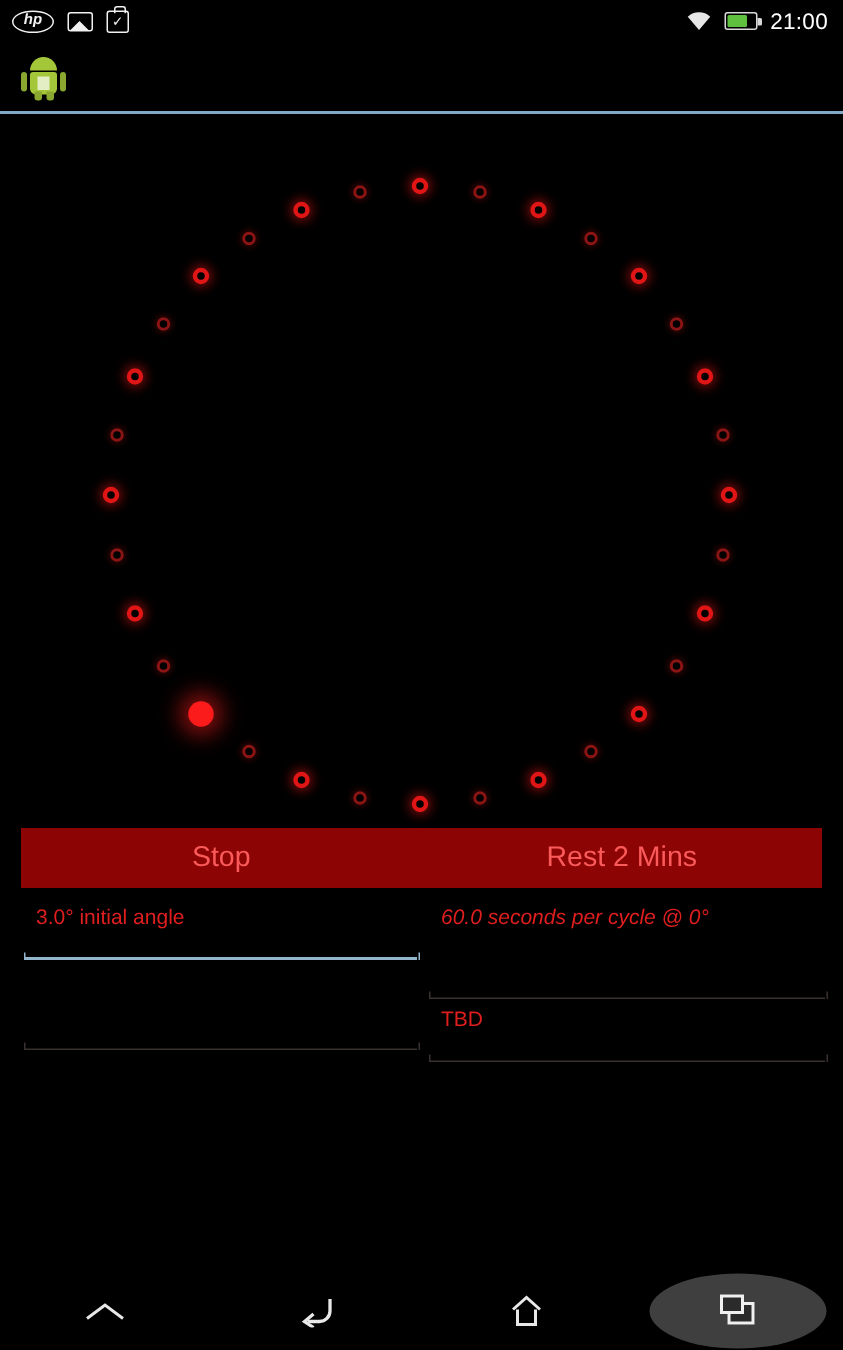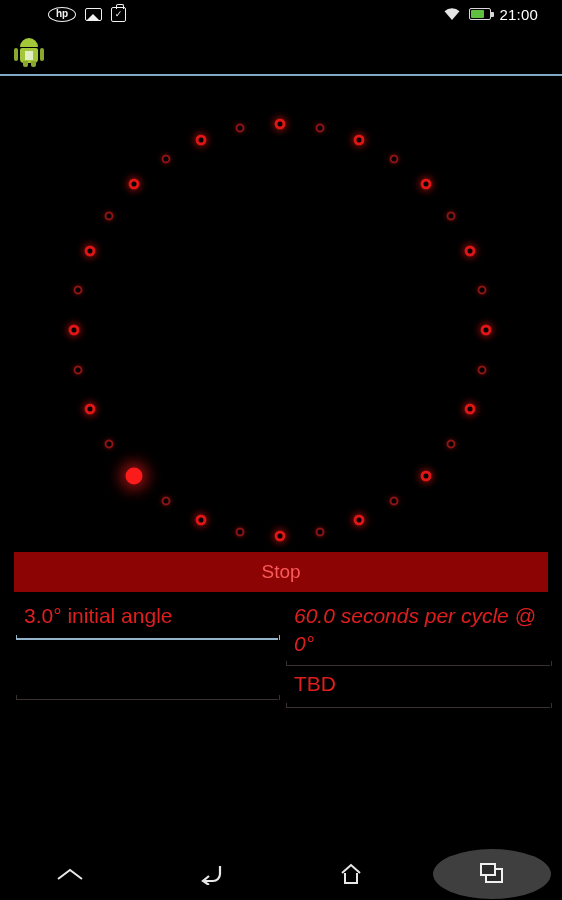--- a/index.html
+++ b/index.html
@@ -18,35 +18,34 @@
   }
 
   
   .statusbar {
     position:absolute; top:0; left:0;
     width:562px; height:28px;
     background:#000;
     display:flex; align-items:center;
   }
   .sb-left { display:flex; align-items:center; gap:9px; padding-left:8px; }
-  .sb-right { margin-left:auto; display:flex; align-items:center; gap:8px; padding-right:24px; }
+  .sb-right { margin-left:auto; display:flex; align-items:center; gap:8px; padding-right:10px; }
 
   .sb-time {
     color:#ffffff; font-size:15px; letter-spacing:0.2px;
     font-family:"Liberation Sans", sans-serif;
   }
 
   .hp-logo {
     width:28px; height:15px;
     border:1.6px solid #f2f2f2;
     border-radius:50%/50%;
     display:flex; align-items:center; justify-content:center;
-    color:#f2f2f2; font-size:10px; font-weight:bold;
+    color:#f2f2f2; font-size:10px; font-style:italic; font-weight:bold;
     line-height:1;
-    margin-left:40px;
   }
   .ic-photo {
     width:17px; height:13px;
     border:1.7px solid #f2f2f2; border-radius:2px;
     position:relative; overflow:hidden;
   }
   .ic-photo:after{
     content:""; position:absolute; left:1px; bottom:0;
     width:0;height:0;
     border-left:6px solid transparent; border-right:6px solid transparent;
@@ -178,21 +177,21 @@
   
   .fields { position:absolute; top:598px; left:0; width:562px; }
   .frow { display:flex; }
   .fcell { position:relative; }
   .fcell.left  { width:266px; margin-left:14px; }
   .fcell.right { width:268px; margin-left:4px; }
 
   .finput {
     display:block; width:100%;
     background:transparent; border:none;
-    color:#e01e1e; font-size:21px;
+    color:#e01e1e; font-size:14px;
     font-family:"Liberation Sans", sans-serif;
     padding:4px 10px 2px 10px;
     line-height:1.32;
     outline:none;
     word-wrap:break-word;
     min-height:26px;
   }
   .funder {
     height:12px; position:relative; margin:0 2px;
   }
@@ -328,20 +327,21 @@
       <div class="dot ring-major" style="left: 89.6808px; top: 141.167px;"></div>
       <div class="dot ring-minor" style="left: 108.717px; top: 105.553px;"></div>
       <div class="dot ring-major" style="left: 134.336px; top: 74.336px;"></div>
       <div class="dot ring-minor" style="left: 165.553px; top: 48.7173px;"></div>
       <div class="dot ring-major" style="left: 201.167px; top: 29.6808px;"></div>
       <div class="dot ring-minor" style="left: 239.811px; top: 17.9582px;"></div>
     </div>
 
   <div class="buttonbar">
     <button class="bbtn">Stop</button>
+    <button class="bbtn">Rest 2 Mins</button>
   </div>
 
   <div class="fields">
     <div class="frow">
       <div class="fcell left">
         <div class="finput h1" placeholder="initial angle">3.0° initial angle</div>
         <div class="funder focused"></div>
       </div>
       <div class="fcell right">
         <div class="finput h2" placeholder="seconds per cycle">60.0 seconds per cycle @ 0°</div>

